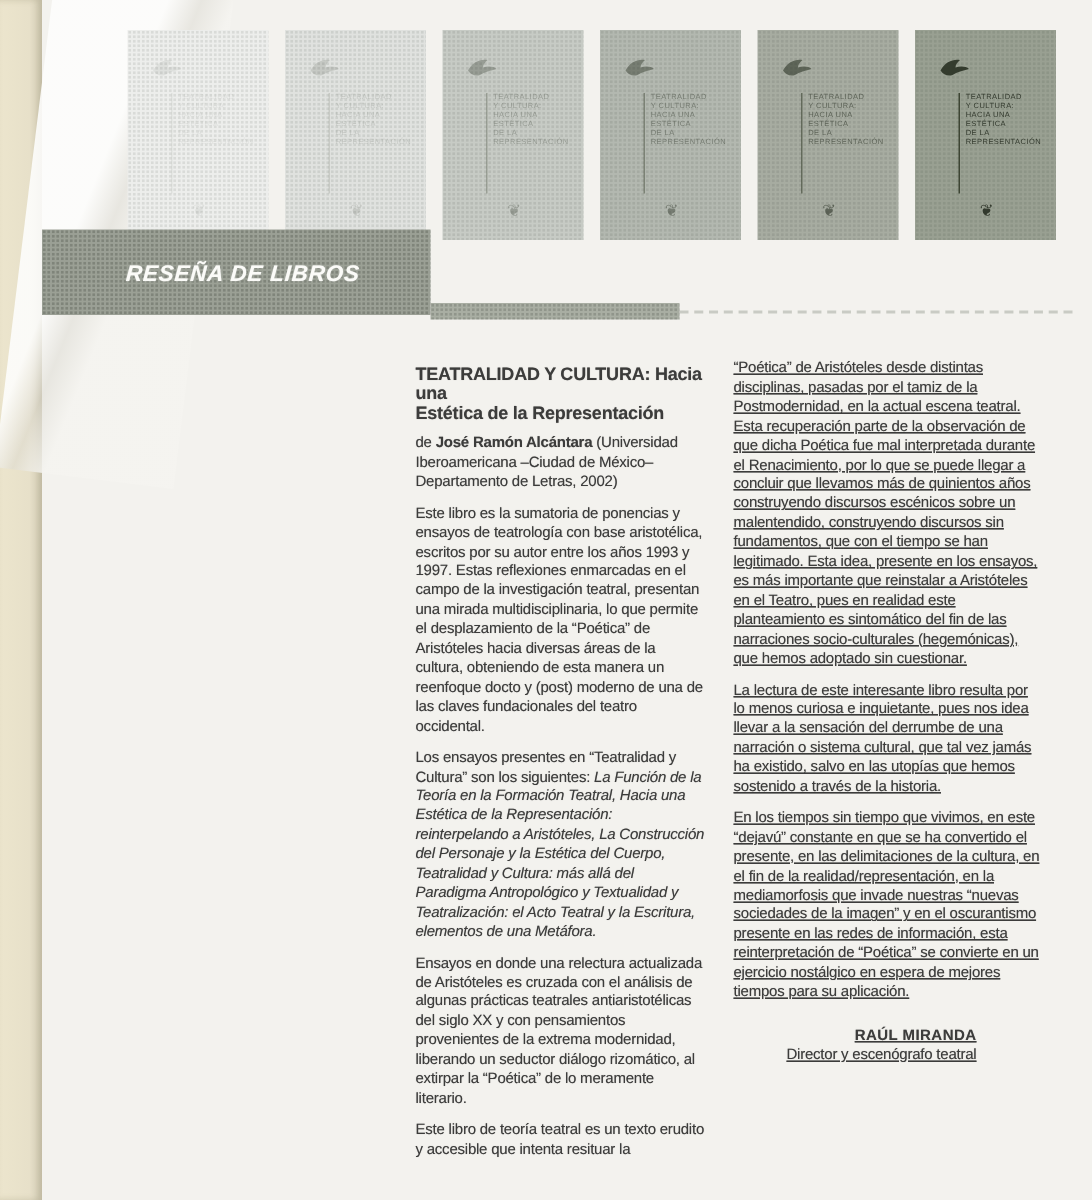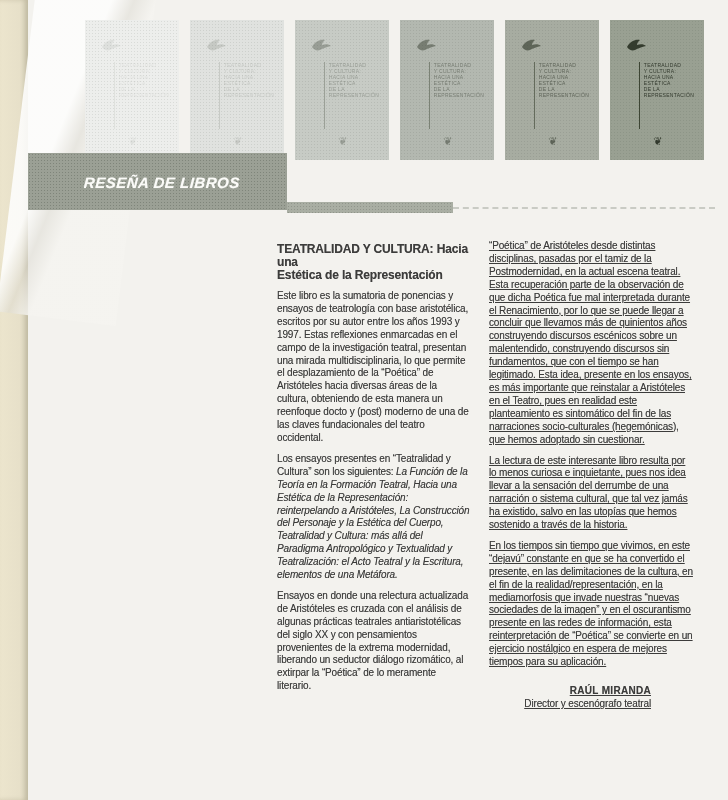--- a/index.html
+++ b/index.html
@@ -150,25 +150,29 @@
   <div class="banner-label">RESEÑA DE LIBROS</div>
 </div>
 <div class="banner-step" style="background-color: rgb(169, 174, 163);"></div>
 <div class="dash-line"></div>
 
 <div class="col col-left">
   <p class="book-title">
     <span>TEATRALIDAD Y CULTURA: Hacia una</span><br>
     <span>Estética de la Representación</span>
   </p>
+  <p class="byline">
+    <span>de </span><b>José Ramón Alcántara</b><span> (Universidad Iberoamericana –Ciudad de México– Departamento de Letras, 2002)</span>
+  </p>
   <p>Este libro es la sumatoria de ponencias y ensayos de teatrología con base aristotélica, escritos por su autor entre los años 1993 y 1997. Estas reflexiones enmarcadas en el campo de la investigación teatral, presentan una mirada multidisciplinaria, lo que permite el desplazamiento de la “Poética” de Aristóteles hacia diversas áreas de la cultura, obteniendo de esta manera un reenfoque docto y (post) moderno de una de las claves fundacionales del teatro occidental.</p>
   <p>
     <span>Los ensayos presentes en “Teatralidad y Cultura” son los siguientes: </span><span class="italic">La Función de la Teoría en la Formación Teatral, Hacia una Estética de la Representación: reinterpelando a Aristóteles, La Construcción del Personaje y la Estética del Cuerpo, Teatralidad y Cultura: más allá del Paradigma Antropológico y Textualidad y Teatralización: el Acto Teatral y la Escritura, elementos de una Metáfora.</span>
   </p>
   <p>Ensayos en donde una relectura actualizada de Aristóteles es cruzada con el análisis de algunas prácticas teatrales antiaristotélicas del siglo XX y con pensamientos provenientes de la extrema modernidad, liberando un seductor diálogo rizomático, al extirpar la “Poética” de lo meramente literario.</p>
+  <p>Este libro de teoría teatral es un texto erudito y accesible que intenta resituar la</p>
 </div>
 
 <div class="col col-right">
   <p>“Poética” de Aristóteles desde distintas disciplinas, pasadas por el tamiz de la Postmodernidad, en la actual escena teatral. Esta recuperación parte de la observación de que dicha Poética fue mal interpretada durante el Renacimiento, por lo que se puede llegar a concluir que llevamos más de quinientos años construyendo discursos escénicos sobre un malentendido, construyendo discursos sin fundamentos, que con el tiempo se han legitimado. Esta idea, presente en los ensayos, es más importante que reinstalar a Aristóteles en el Teatro, pues en realidad este planteamiento es sintomático del fin de las narraciones socio-culturales (hegemónicas), que hemos adoptado sin cuestionar.</p>
   <p>La lectura de este interesante libro resulta por lo menos curiosa e inquietante, pues nos idea llevar a la sensación del derrumbe de una narración o sistema cultural, que tal vez jamás ha existido, salvo en las utopías que hemos sostenido a través de la historia.</p>
   <p>En los tiempos sin tiempo que vivimos, en este “dejavú” constante en que se ha convertido el presente, en las delimitaciones de la cultura, en el fin de la realidad/representación, en la mediamorfosis que invade nuestras “nuevas sociedades de la imagen” y en el oscurantismo presente en las redes de información, esta reinterpretación de “Poética” se convierte en un ejercicio nostálgico en espera de mejores tiempos para su aplicación.</p>
   <div class="signature">
     <div class="sig-name">RAÚL MIRANDA</div>
     <div>Director y escenógrafo teatral</div>
   </div>

